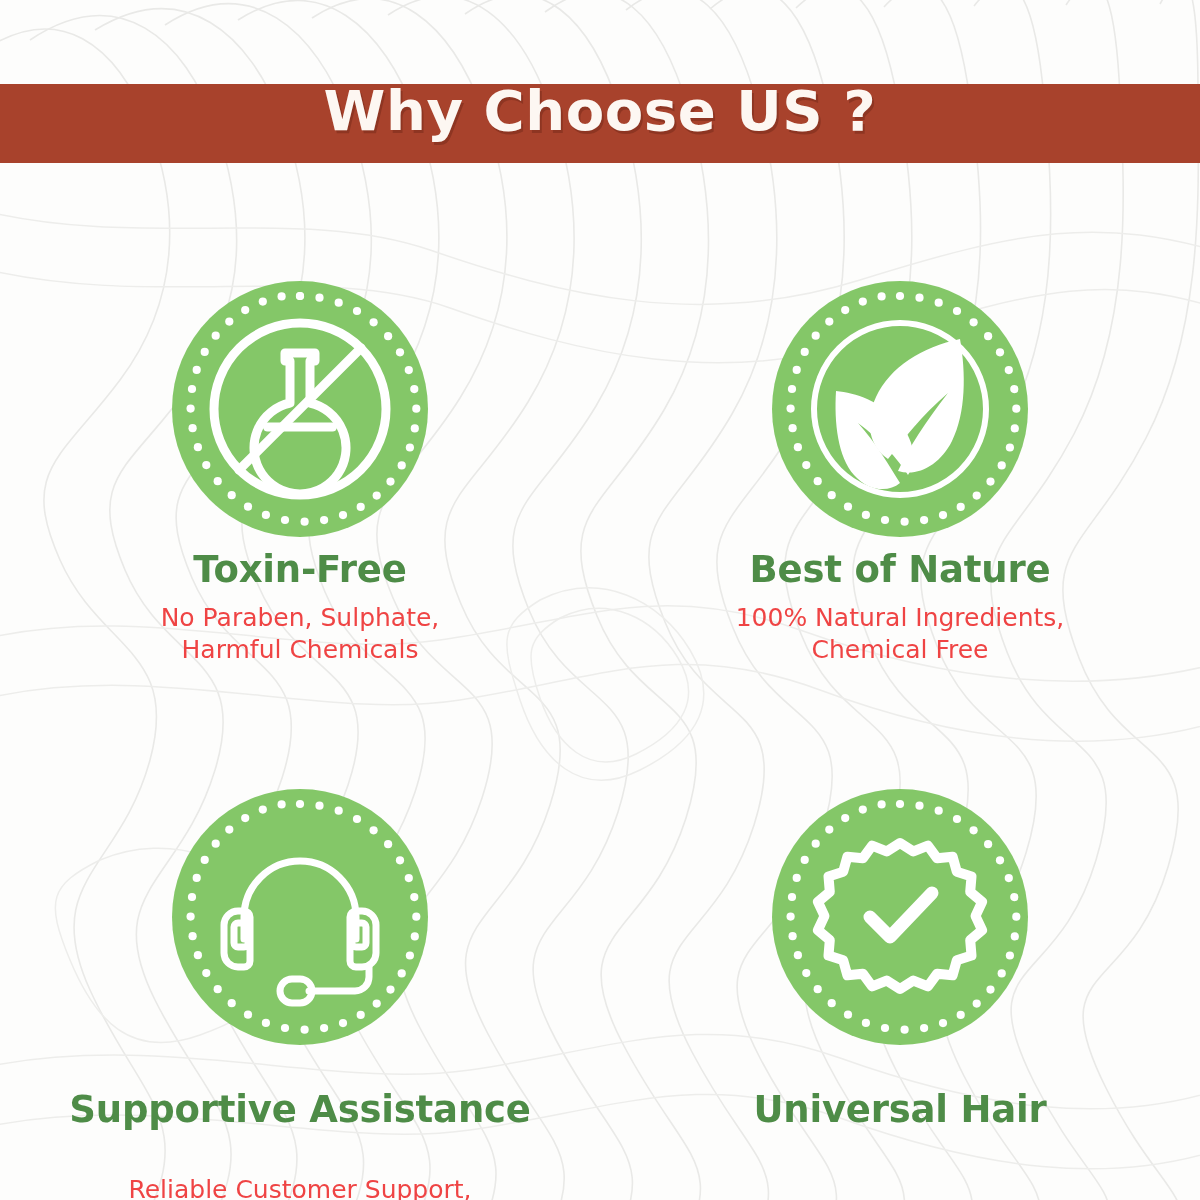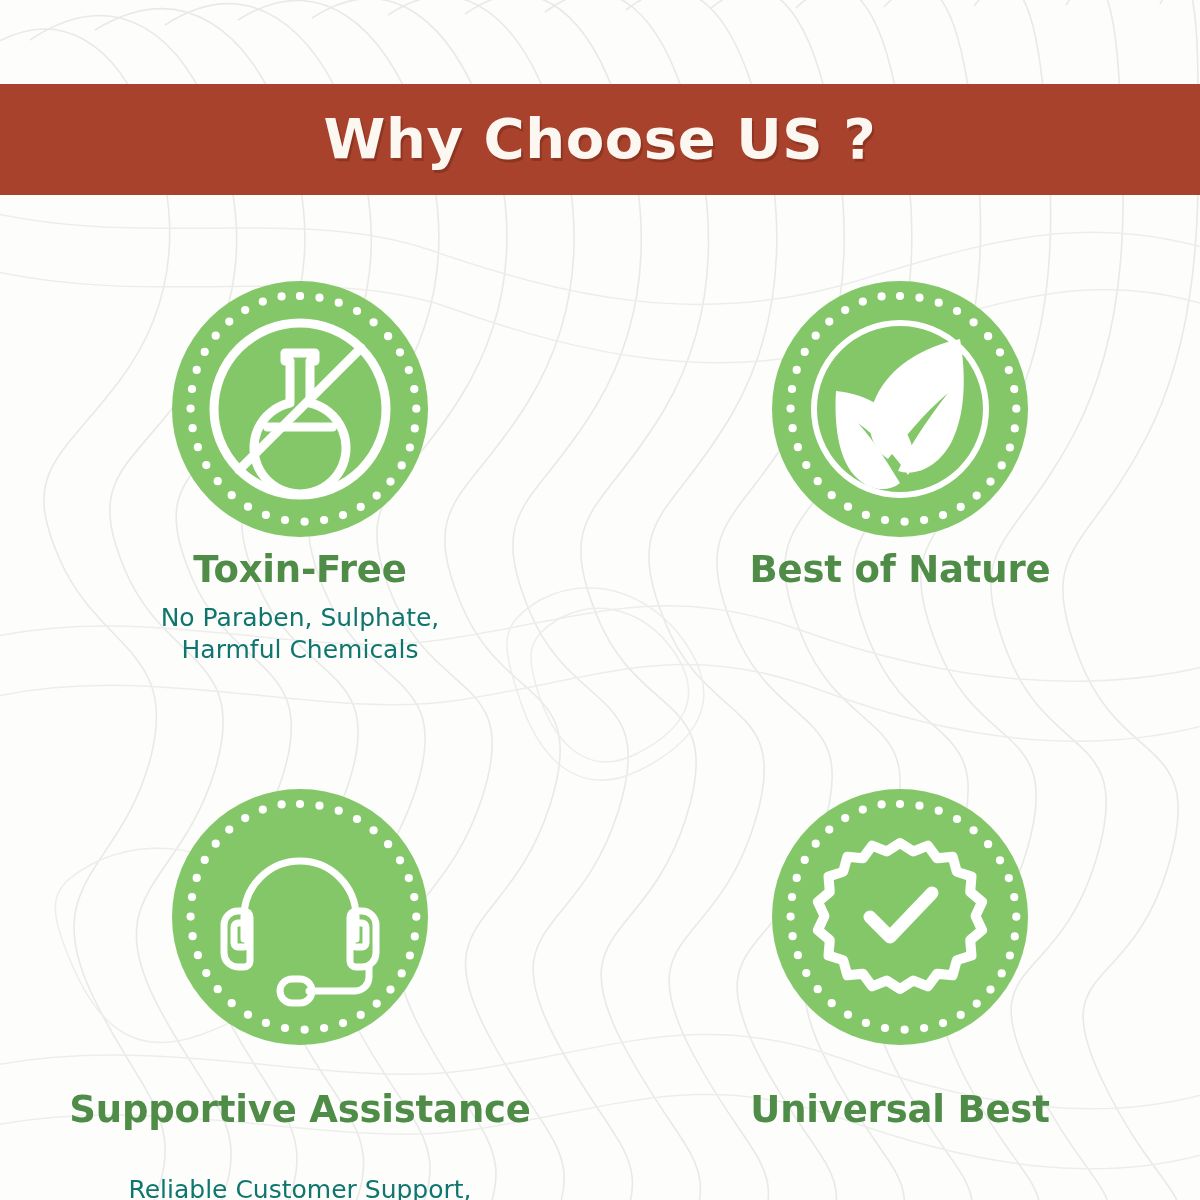--- a/index.html
+++ b/index.html
@@ -31,25 +31,24 @@
     height: 1200px;
     z-index: 0;
   }
 
   
   #banner {
     position: absolute;
     left: 0;
     top: 84px;
     width: 1200px;
-    height: 111px;
+    height: 79px;
     background: #a8422c;
     z-index: 3;
     display: flex;
-    align-items: center;
     justify-content: center;
   }
   #banner-title {
     color: #fdf7f2;
     font-family: "DejaVu Sans", sans-serif;
     font-size: 55px;
     font-weight: bold;
     letter-spacing: 0.5px;
     line-height: 1;
     text-shadow: 2px 3px 0px rgba(120, 44, 28, 0.55);
@@ -97,21 +96,21 @@
     letter-spacing: -0.2px;
     line-height: 1.05;
     text-align: center;
     white-space: nowrap;
   }
   .feature-desc {
     margin-top: 12px;
     font-family: "DejaVu Sans", sans-serif;
     font-size: 25px;
     font-weight: normal;
-    color: #0f766e;
+    color: #ef4444;
     line-height: 1.28;
     text-align: center;
     max-width: 520px;
     white-space: pre-line;
   }
 </style>
 </head>
 <body>
 
 <div id="page">
@@ -262,20 +261,22 @@
             <circle cx="109.6" cy="15.4" r="4.1"></circle>
           </g>
           <circle cx="128" cy="128" r="86" fill="none" stroke="#ffffff" stroke-width="6"></circle>
 
           <path d="M188 58 C 150 66, 118 86, 104 116 C 92 142, 98 166, 116 178 C 130 160, 150 134, 176 112 C 154 140, 136 168, 126 190 C 146 196, 168 184, 180 160 C 194 132, 194 92, 188 58 Z" fill="#ffffff"></path>
 
           <path d="M64 110 C 62 142, 66 176, 82 194 C 96 210, 116 212, 128 202 C 118 186, 104 162, 86 142 C 108 158, 126 178, 136 194 C 146 180, 142 158, 126 140 C 108 120, 84 112, 64 110 Z" fill="#ffffff"></path>
         </svg>
       </div>
       <div class="feature-title">Best of Nature</div>
+      <div class="feature-desc">100% Natural Ingredients,
+Chemical Free</div>
     </div>
 
     <div class="feature r2">
       <div class="badge">
         <svg viewBox="0 0 256 256" aria-hidden="true">
           <circle cx="128" cy="128" r="128" fill="#84c768"></circle>
           <g fill="#ffffff">
             <circle cx="128.0" cy="15.0" r="4.1"></circle>
             <circle cx="147.5" cy="16.7" r="4.1"></circle>
             <circle cx="166.7" cy="21.7" r="4.1"></circle>
@@ -374,17 +375,17 @@
             <circle cx="73.2" cy="29.1" r="4.1"></circle>
             <circle cx="90.8" cy="20.6" r="4.1"></circle>
             <circle cx="109.6" cy="15.4" r="4.1"></circle>
           </g>
 
           <path d="M128 54.0 L141.4 62.4 L155.9 56.6 L165.1 69.3 L180.6 67.7 L184.8 82.7 L199.5 87.4 L198.2 102.9 L210.1 112.9 L203.5 127.0 L210.1 141.1 L198.2 151.1 L199.5 166.6 L184.8 171.3 L180.6 186.3 L165.1 184.7 L155.9 197.4 L141.4 191.6 L128 200.0 L114.6 191.6 L100.1 197.4 L90.9 184.7 L75.4 186.3 L71.2 171.3 L56.5 166.6 L57.8 151.1 L45.9 141.1 L52.5 127.0 L45.9 112.9 L57.8 102.9 L56.5 87.4 L71.2 82.7 L75.4 67.7 L90.9 69.3 L100.1 56.6 L114.6 62.4 Z" fill="none" stroke="#ffffff" stroke-width="10" stroke-linejoin="round"></path>
 
           <path d="M98 128 L118 148 L160 104" fill="none" stroke="#ffffff" stroke-width="13" stroke-linecap="round" stroke-linejoin="round"></path>
         </svg>
       </div>
-      <div class="feature-title">Universal Best</div>
+      <div class="feature-title">Universal Hair</div>
     </div>
 
   </div>
 </div>
 
 </body></html>

